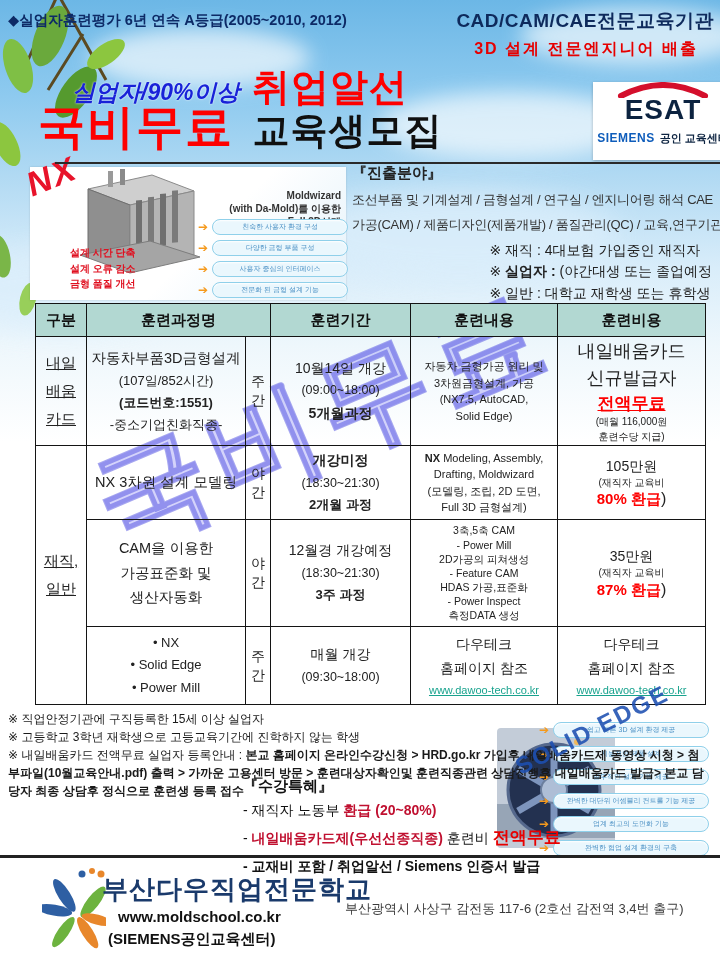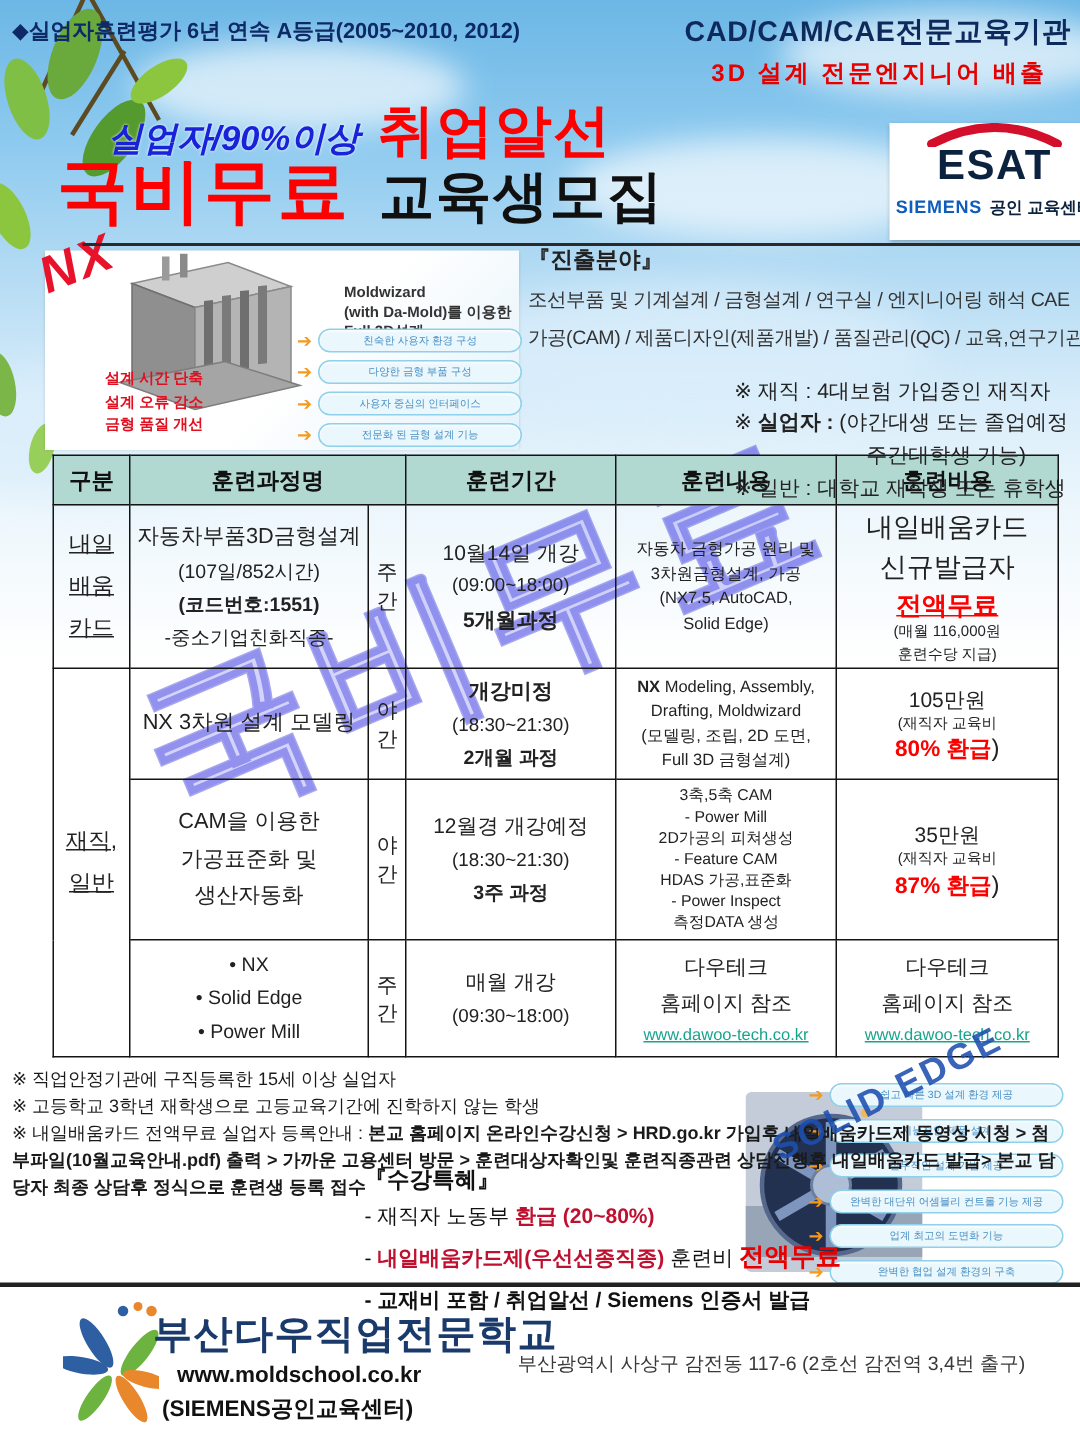--- a/index.html
+++ b/index.html
@@ -27,33 +27,33 @@
   .esat .siemens{font-size:12px;font-weight:900;color:#0f5dbb;letter-spacing:.5px;}
   .esat .subtxt{font-size:11px;font-weight:bold;color:#0c2340;}
   .rule1{left:55px;top:162px;width:665px;height:2px;background:#2a2a2a;z-index:4;}
   .rule2{left:0;top:855px;width:720px;height:3px;background:#222;z-index:6;}
 
   
   .promo{left:30px;top:167px;width:316px;height:133px;z-index:3;
     background:linear-gradient(135deg,#ffffff 55%,#e2f1fa);box-shadow:0 0 2px rgba(0,0,0,.15);}
   .nx-rot{position:absolute;left:-4px;top:-10px;font-size:34px;font-weight:900;font-style:italic;color:#e8132a;
     transform:rotate(-22deg);letter-spacing:2px;}
-  .promo-cap{position:absolute;right:5px;top:22px;text-align:left;font-size:10px;font-weight:bold;color:#333;line-height:1.3;}
+  .promo-cap{position:absolute;right:5px;top:22px;text-align:right;font-size:10px;font-weight:bold;color:#333;line-height:1.3;}
   .promo-red{position:absolute;left:40px;top:78px;text-align:center;font-size:10px;font-weight:800;color:#e01020;line-height:1.55;}
   .pill-col{position:absolute;left:168px;top:52px;display:flex;flex-direction:column;gap:5px;}
   .pill-row{display:flex;align-items:center;gap:4px;}
   .arrow{color:#f59a1d;font-size:12px;font-weight:900;line-height:1;}
   .pill{background:#eaf7fd;border:1.5px solid #8fd0ea;border-radius:9px;color:#4a90c4;font-size:7px;
     text-align:center;padding:2px 3px;width:128px;white-space:nowrap;overflow:hidden;box-shadow:inset 0 1px 2px #fff;}
 
   
   .fields{left:352px;top:164px;width:366px;z-index:3;color:#222;}
   .fields .ft{font-size:15px;font-weight:bold;margin-bottom:4px;}
   .fields .fl{font-size:13px;line-height:1.95;white-space:nowrap;letter-spacing:-.3px;color:#333;}
-  .fnotes{margin-left:auto;width:fit-content;font-size:14px;line-height:1.55;margin-top:12px;padding-right:6px;}
+  .fnotes{margin-left:auto;width:fit-content;font-size:14px;line-height:1.55;margin-top:2px;padding-right:6px;}
   .fnotes .ind{padding-left:88px;}
 
   
   table.course{position:absolute;left:35px;top:303px;width:670px;border-collapse:collapse;table-layout:fixed;z-index:2;}
   table.course td,table.course th{border:1.6px solid #141414;text-align:center;vertical-align:middle;padding:1px 4px;
     color:#222;background:transparent;font-weight:normal;}
   table.course th{background:#b2d8d2;font-size:15px;font-weight:bold;color:#111;}
   .c-cat{font-size:15px;line-height:1.85;text-decoration:underline;}
   .c-course1{font-size:14.5px;line-height:1.7;}
   .c-small{font-size:13px;}
@@ -194,21 +194,20 @@
     </div>
   </div>
 
   <div class="abs fields">
     <div class="ft">『진출분야』</div>
     <div class="fl">조선부품 및 기계설계 / 금형설계 / 연구실 / 엔지니어링 해석 CAE</div>
     <div class="fl">가공(CAM) / 제품디자인(제품개발) / 품질관리(QC) / 교육,연구기관</div>
     <div class="fnotes">
       <div>※ 재직 : 4대보험 가입중인 재직자</div>
       <div><span>※ </span><b>실업자 :</b><span> (야간대생 또는 졸업예정</span></div>
-      <div class="ind">주간대학생 가능)</div>
       <div>※ 일반 : 대학교 재학생 또는 휴학생</div>
     </div>
   </div>
 
   <div class="abs wm">국비무료</div>
 
   <table class="course">
     <colgroup>
         <col style="width:51px">
         <col style="width:159px">

